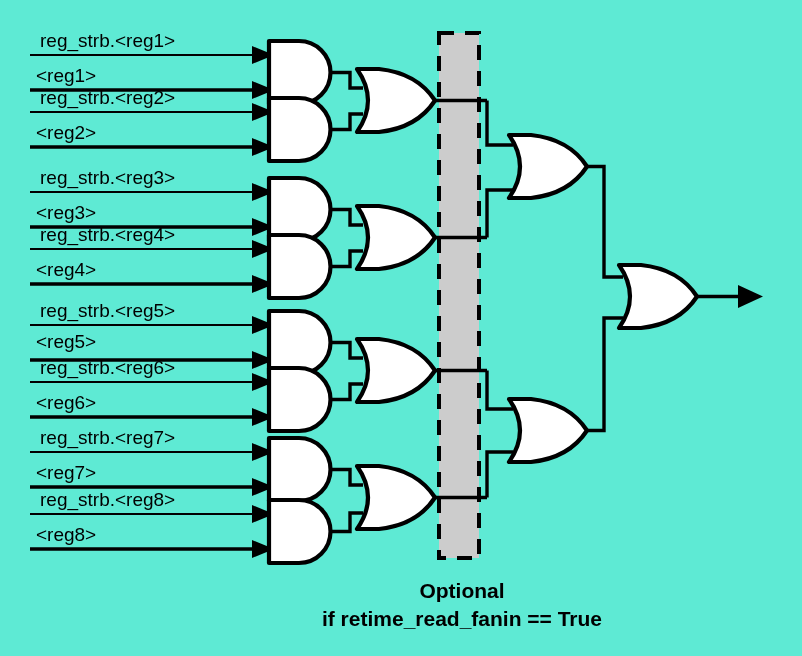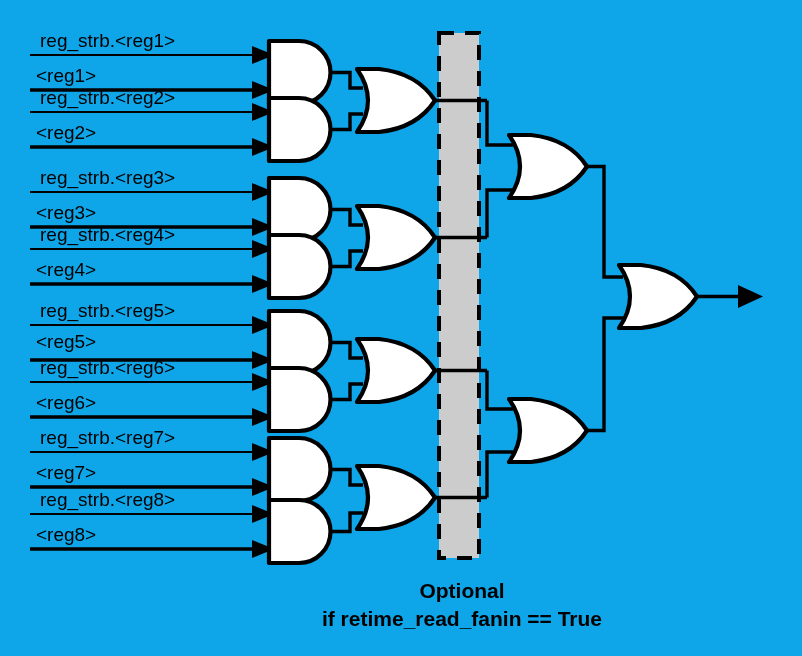--- a/index.html
+++ b/index.html
@@ -10,21 +10,21 @@
   body {
     width: 802px;
     height: 656px;
     font-family: "Liberation Sans", sans-serif;
     overflow: hidden;
   }
   #diagram-root {
     position: relative;
     width: 802px;
     height: 656px;
-    background: #0ea5e9;
+    background: #5eead4;
   }
   svg.canvas {
     position: absolute;
     top: 0;
     left: 0;
     width: 802px;
     height: 656px;
     display: block;
   }
   .wire-thin {

